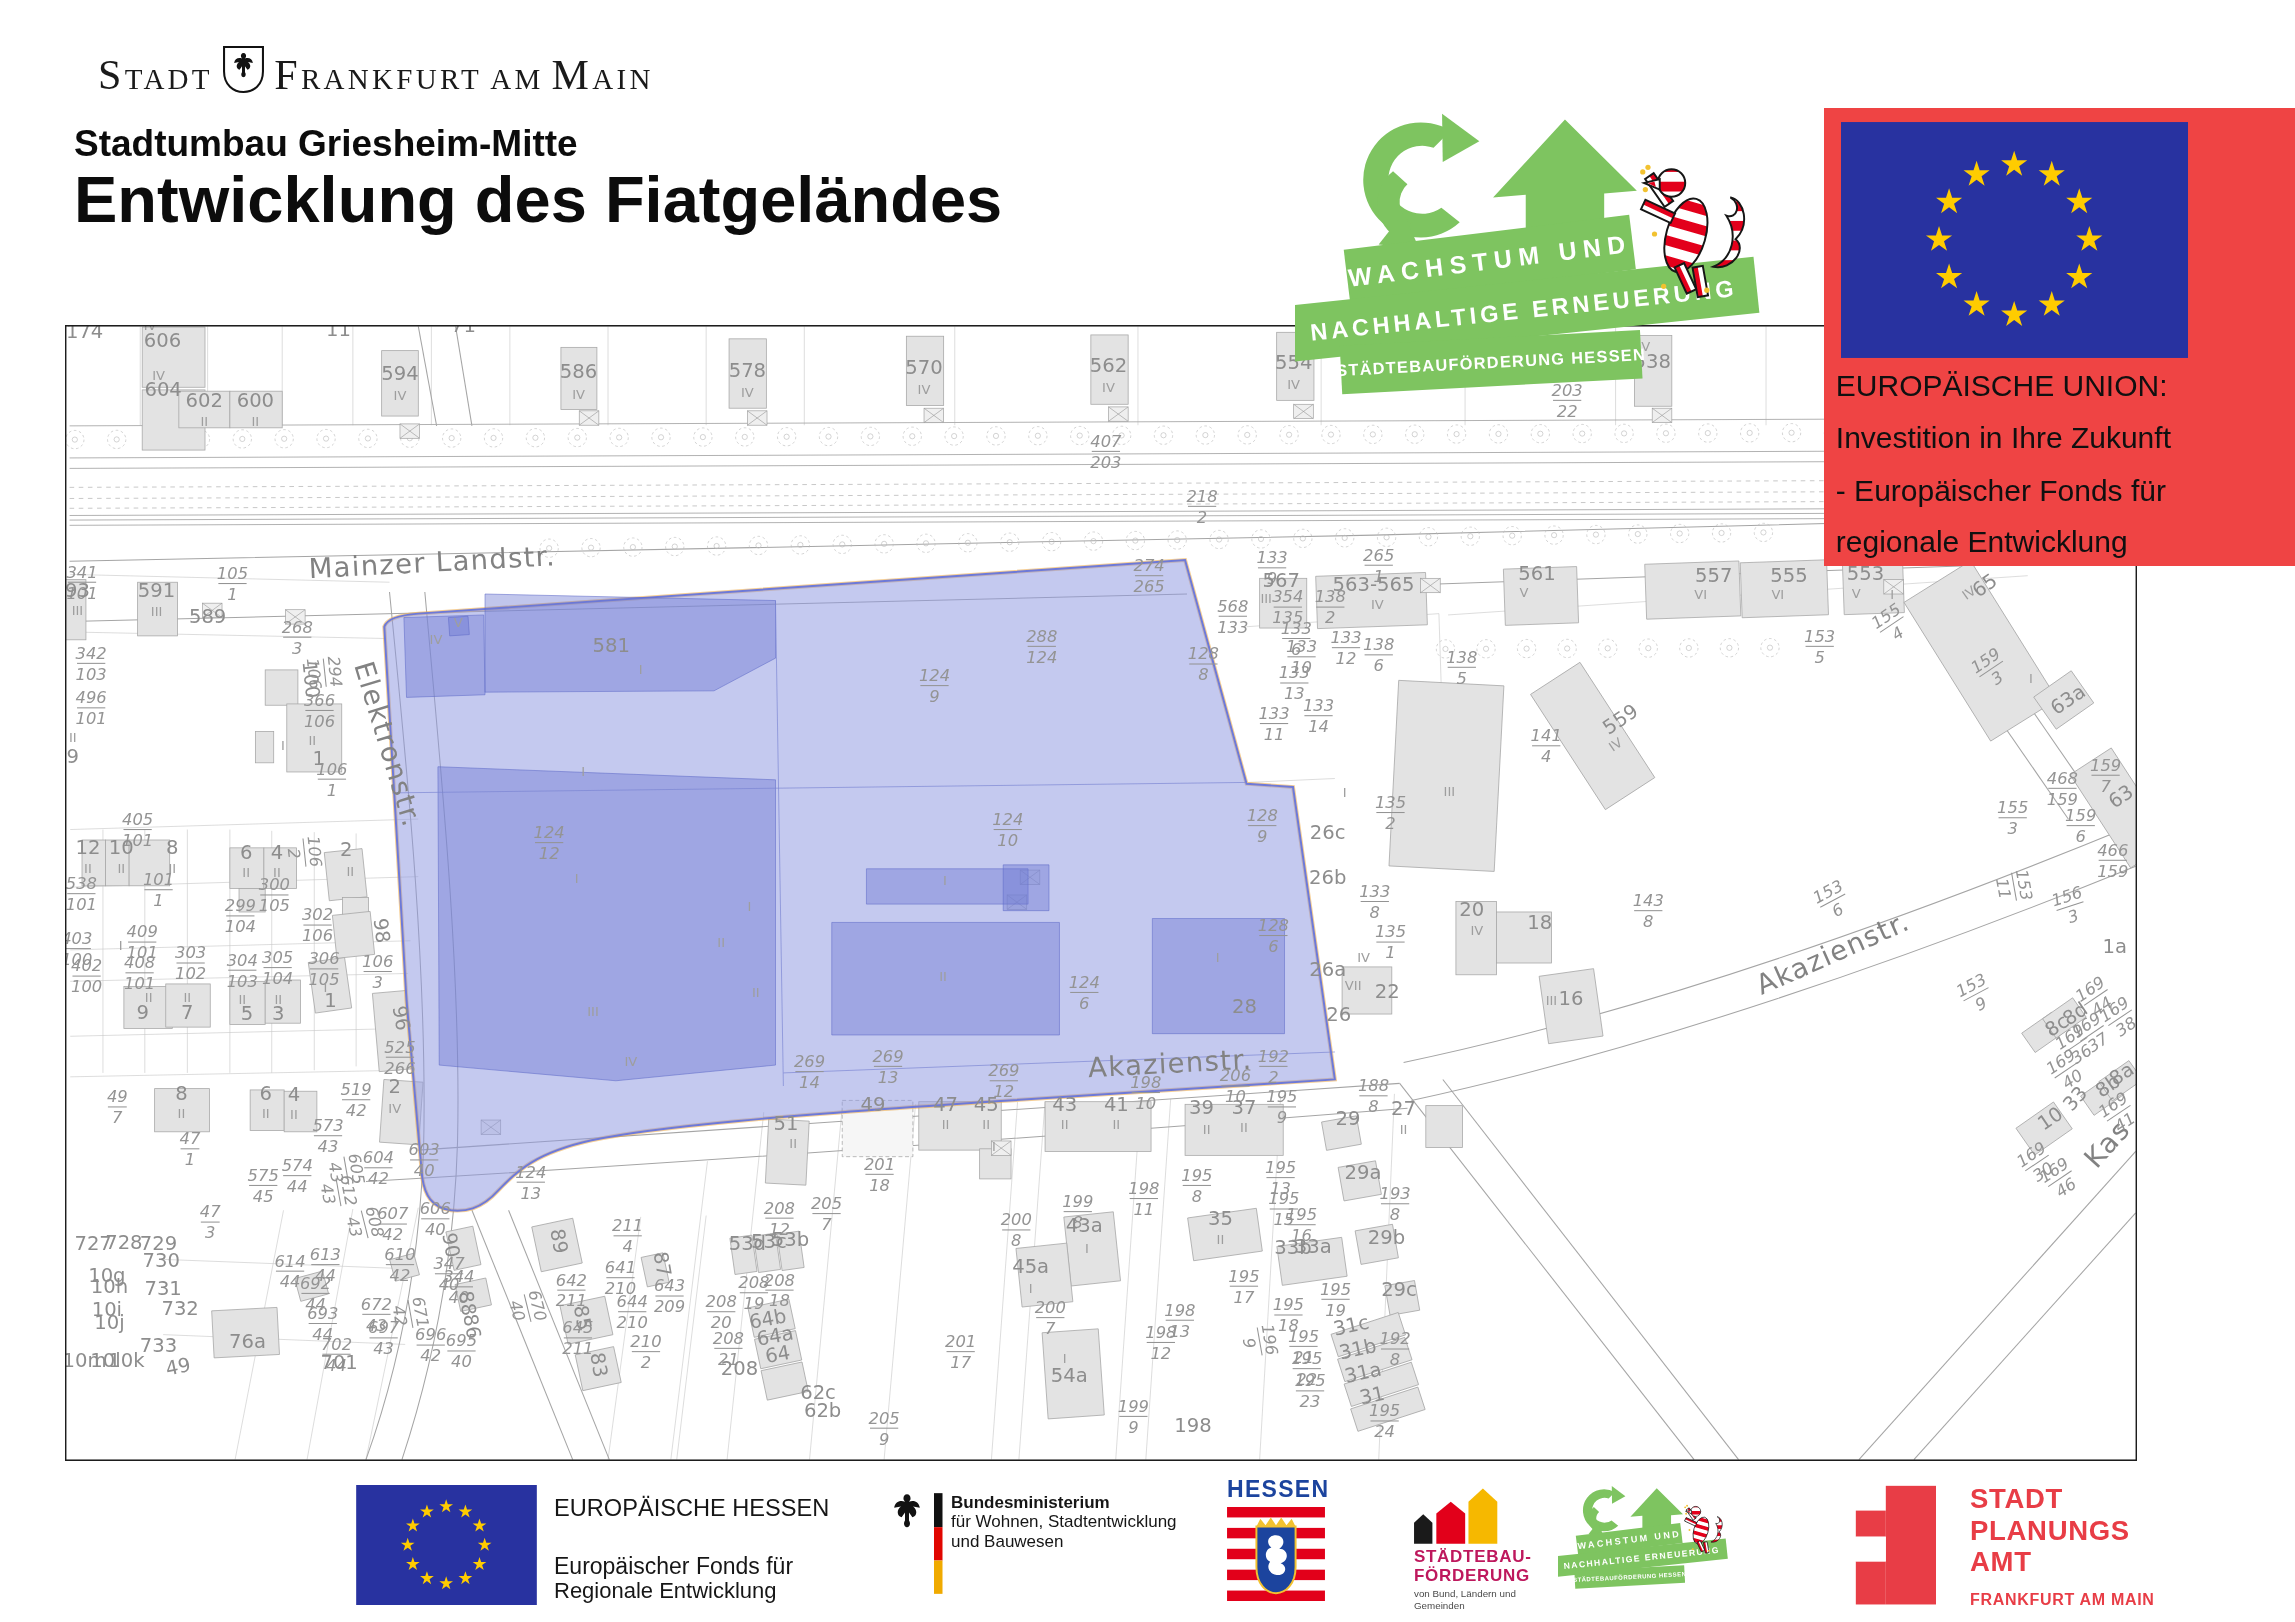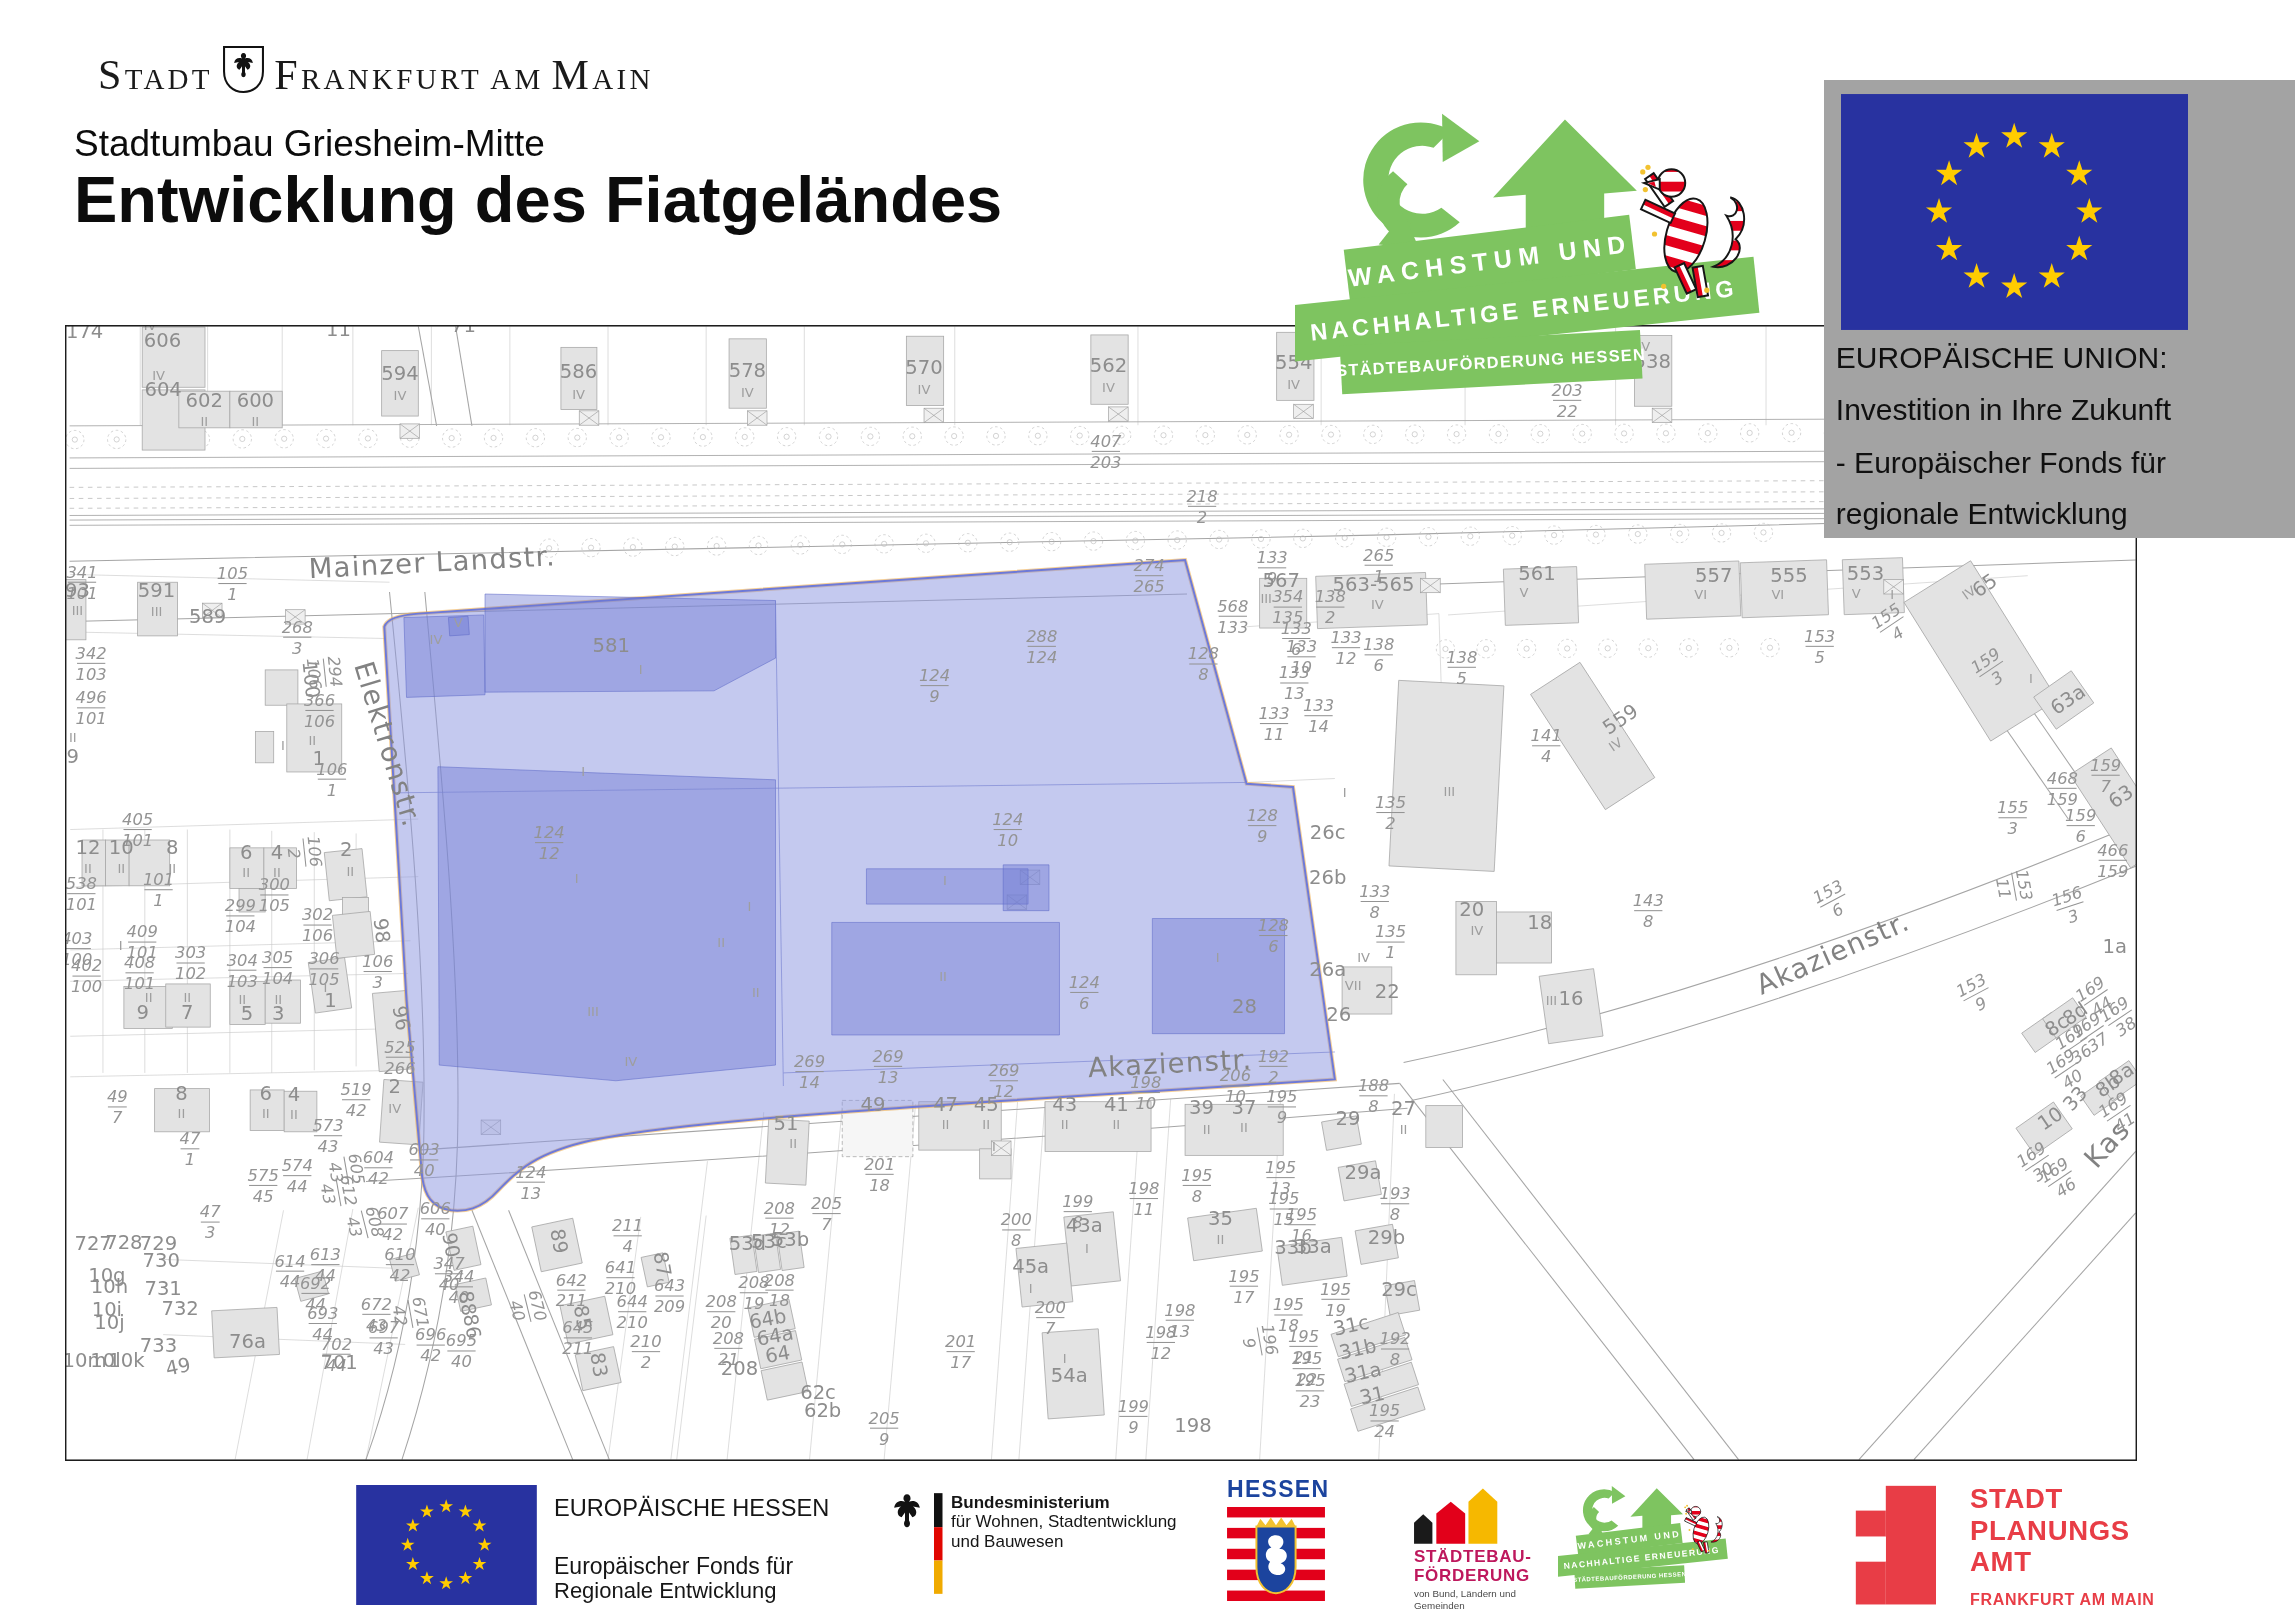--- a/index.html
+++ b/index.html
@@ -4,28 +4,28 @@
 <style>
   *{margin:0;padding:0;box-sizing:border-box}
   html,body{background:#fff}
   body{width:2295px;height:1622px;position:relative;font-family:"Liberation Sans",sans-serif;overflow:hidden}
   .abs{position:absolute}
   
   .ffm-logo{left:98px;top:33px;height:63px;display:flex;align-items:flex-end;color:#1a1a1a;font-family:"Liberation Serif",serif}
   .ffm-word{display:inline-block;font-size:29px;letter-spacing:3.3px;text-transform:uppercase;line-height:1}
   .ffm-word::first-letter{font-size:1.45em}
   .ffm-shield{margin:0 9.2px -1.3px 9.2px}
-  .title1{left:74px;top:123px;font-size:37px;font-weight:normal;color:#0c0c0c;letter-spacing:0}
+  .title1{left:74px;top:123px;font-size:37px;font-weight:bold;color:#0c0c0c;letter-spacing:0}
   .title2{left:74px;top:162px;font-size:65px;font-weight:bold;color:#0c0c0c}
   
   .mapwrap{left:65px;top:325px;width:1752px;height:1136px}
   
   .greenbig{left:1295px;top:111px;z-index:6}
   
-  .eublock{left:1824px;top:80px;width:472px;height:458px;background:#a3a3a3;z-index:5}
+  .eublock{left:1824px;top:108px;width:472px;height:458px;background:#ef4444;z-index:5}
   .eublock .fl{position:absolute;left:17px;top:14.4px}
   .eutxt{position:absolute;left:11.8px;color:#101010;font-size:30px;line-height:1}
   
   .ftxt{position:absolute;color:#161616}
   .bold{font-weight:bold}
   .stb-t{font-weight:bold;color:#be185d;font-size:17px;letter-spacing:0.7px}
   .stb-s{color:#4a4a4a;font-size:9.8px}
   .spa-t{font-weight:bold;letter-spacing:0.7px;font-size:27.5px}
   .spa-s{font-weight:bold;font-size:16px;letter-spacing:0.7px}
   .hessen-name{font-weight:bold;font-size:23px;letter-spacing:1.3px}

